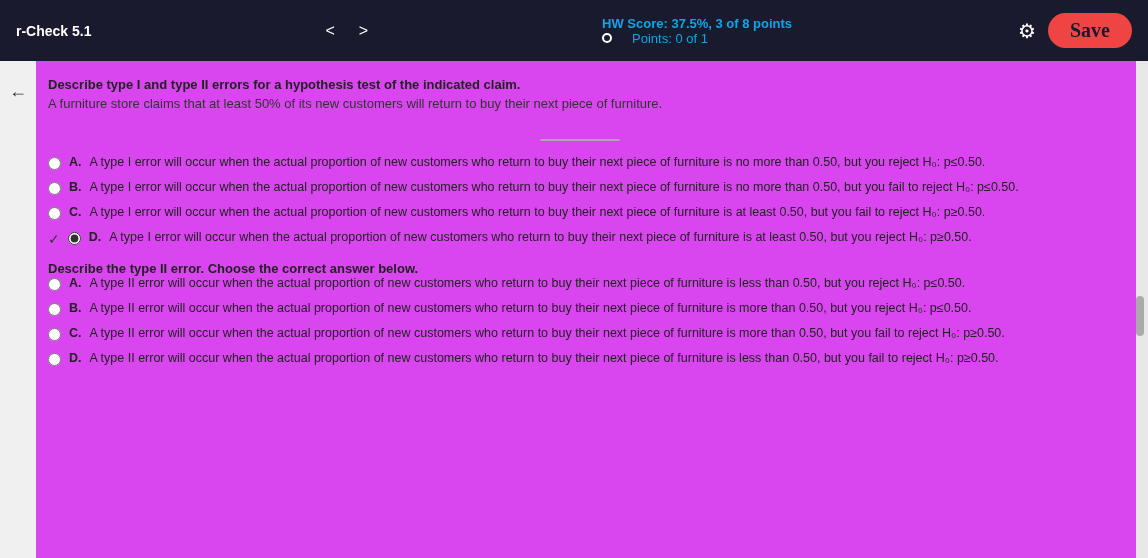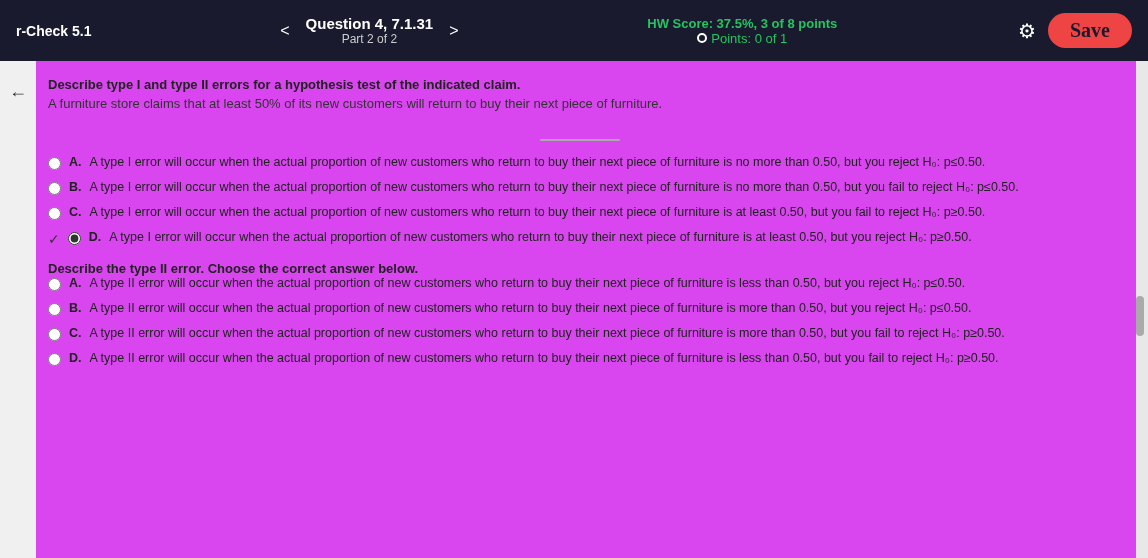--- a/index.html
+++ b/index.html
@@ -54,31 +54,31 @@
       background: none;
       border: none;
       color: white;
       font-size: 16px;
       cursor: pointer;
       padding: 4px 8px;
     }
     .header-score {
       display: flex;
       flex-direction: column;
-      align-items: center;
-      font-size: 13px;
-      color: #22c55e;
+      align-items: flex-start;
+      font-size: 13px;
+      color: #0ea5e9;
     }
     .header-score .hw-score {
       font-weight: bold;
     }
     .header-score .points {
       display: flex;
       align-items: center;
-      gap: 4px;
+      gap: 20px;
     }
     .circle-icon {
       width: 10px;
       height: 10px;
       border-radius: 50%;
       border: 2px solid white;
       display: inline-block;
     }
     .header-right {
       display: flex;
@@ -205,24 +205,20 @@
 </head>
 <body>
 
 <div class="header">
   <div class="header-left">
     <span>r-Check 5.1</span>
   </div>
 
   <div class="header-nav">
     <button class="nav-arrow">&lt;</button>
-    <div class="header-center">
-      <span class="question-title">Question 4, 7.1.31</span>
-      <span class="part-label">Part 2 of 2</span>
-    </div>
     <button class="nav-arrow">&gt;</button>
   </div>
 
   <div class="header-score">
     <span class="hw-score">HW Score: 37.5%, 3 of 8 points</span>
     <span class="points">
       <span class="circle-icon"></span>
       <span>Points: 0 of 1</span>
     </span>
   </div>

